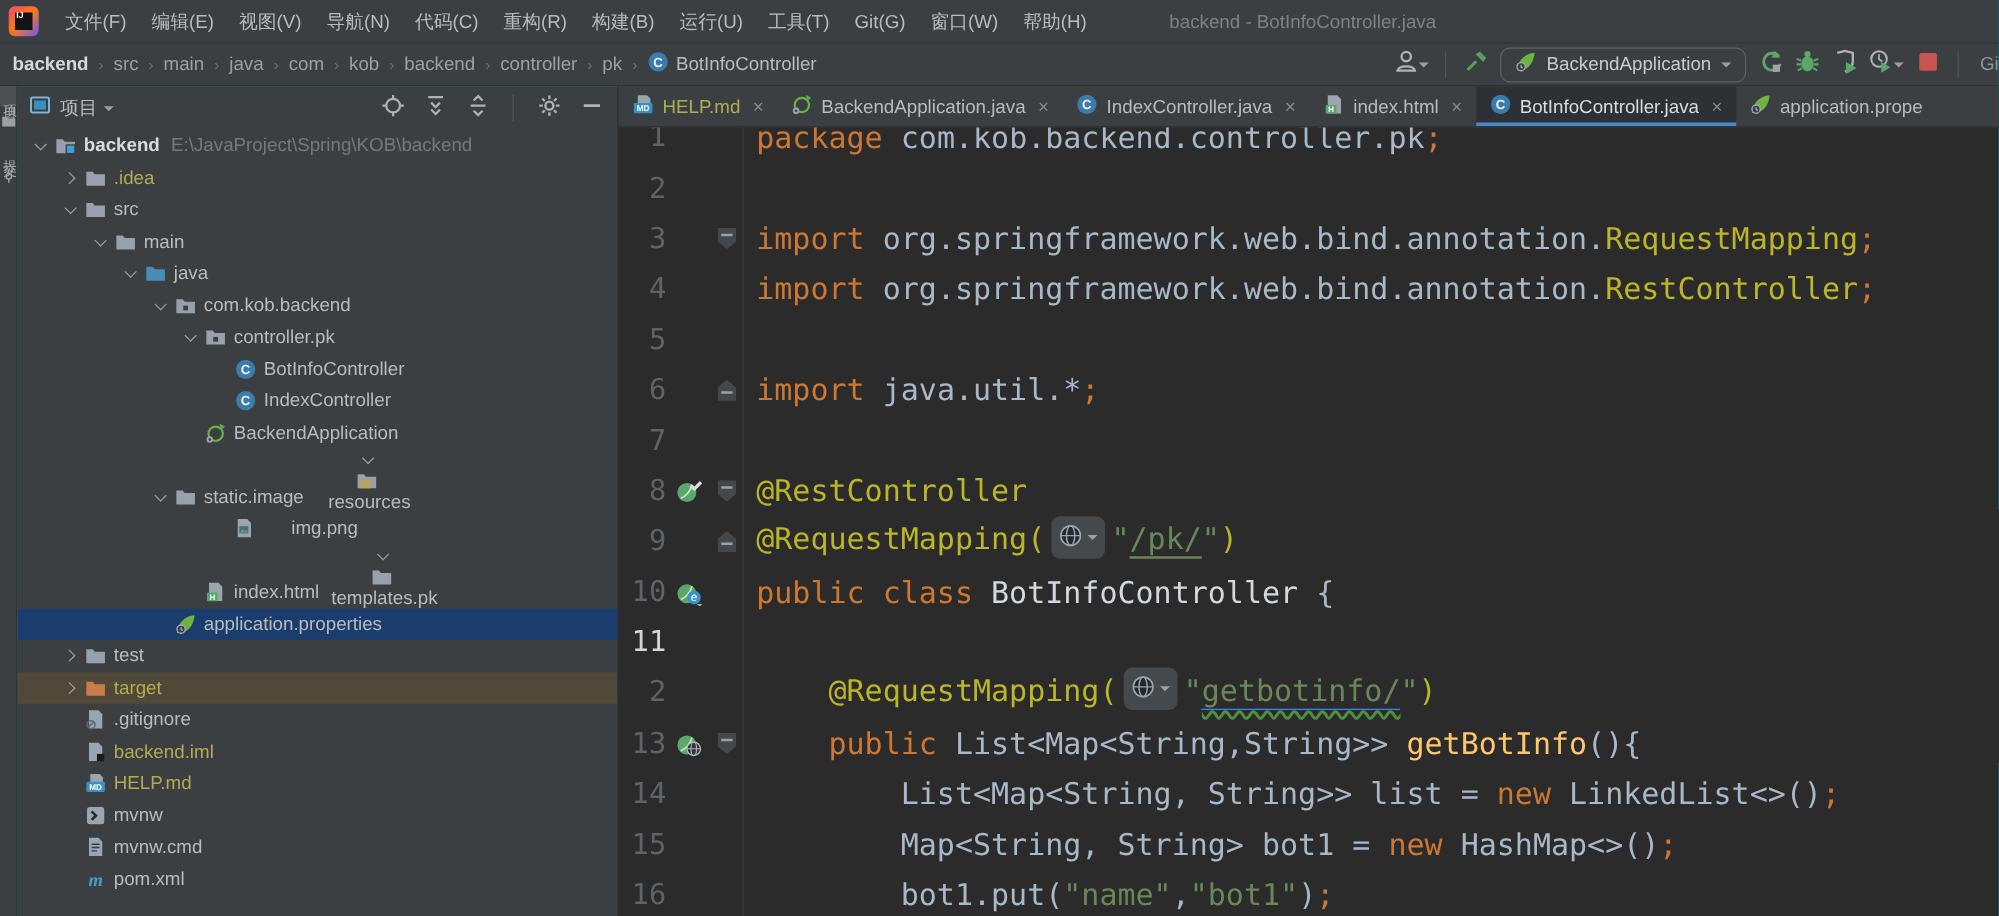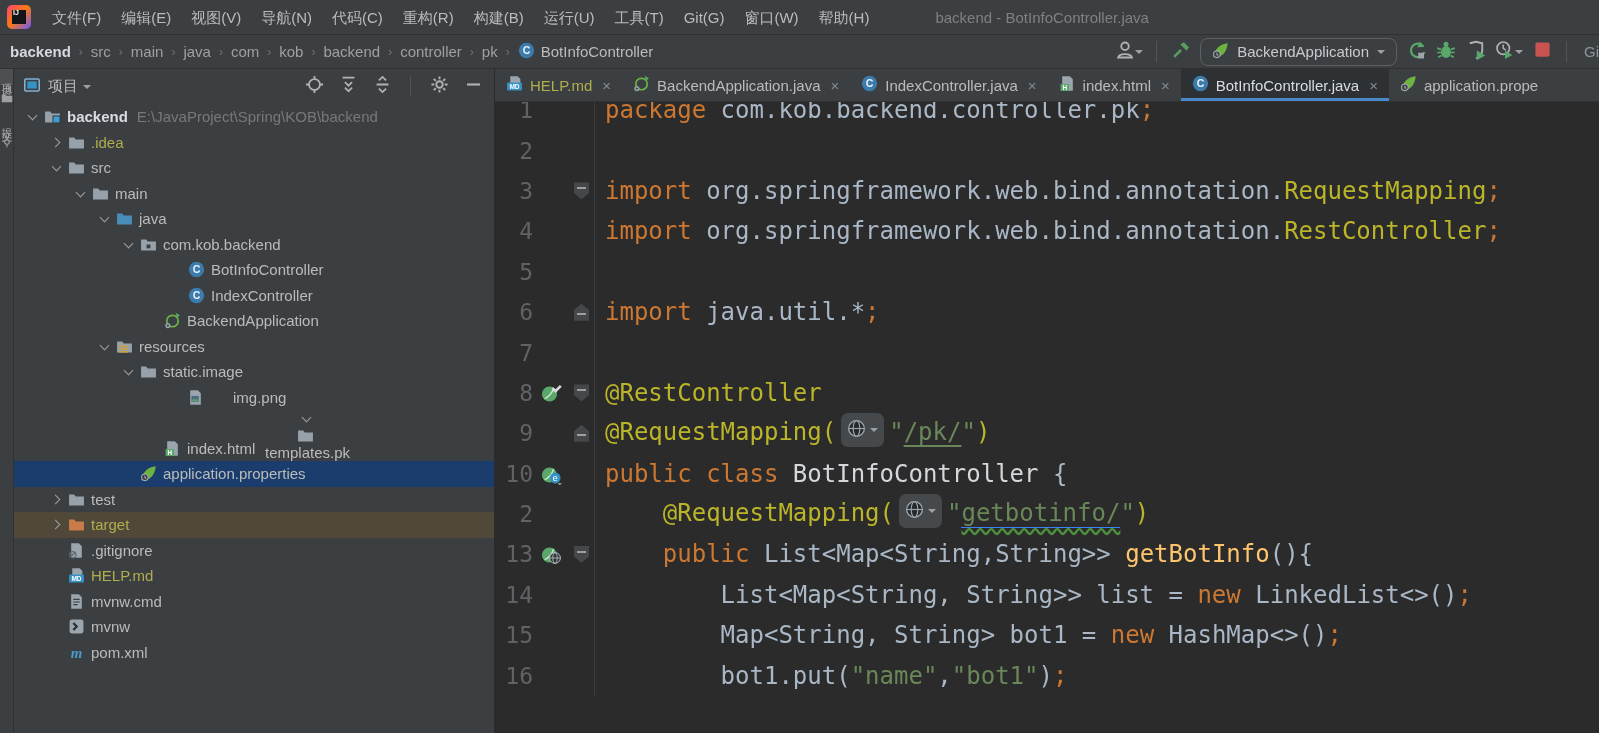--- a/index.html
+++ b/index.html
@@ -305,20 +305,30 @@
           <div class="row" style="padding-left: 107px;">
             <span class="arr open"></span>
             <span class="ticon">
               <svg width="17" height="17" viewBox="0 0 16 16" xmlns="http://www.w3.org/2000/svg">
                 <path d="M1 3.2h4.8l1.5 1.9H15v8.6H1z" fill="#97A1A9"></path>
                 <rect x="6.2" y="8" width="3.6" height="3.6" fill="#3C3F41"></rect>
               </svg>
             </span>
             <span class="tlabel">com.kob.backend</span>
           </div>
+          <div class="row" style="padding-left: 131px;">
+            <span class="arr open"></span>
+            <span class="ticon">
+              <svg width="17" height="17" viewBox="0 0 16 16" xmlns="http://www.w3.org/2000/svg">
+                <path d="M1 3.2h4.8l1.5 1.9H15v8.6H1z" fill="#97A1A9"></path>
+                <rect x="6.2" y="8" width="3.6" height="3.6" fill="#3C3F41"></rect>
+              </svg>
+            </span>
+            <span class="tlabel">controller.pk</span>
+          </div>
           <div class="row" style="padding-left: 155px;">
             <span class="arr"></span>
             <span class="ticon">
               <svg width="17" height="17" viewBox="0 0 16 16" xmlns="http://www.w3.org/2000/svg">
                 <circle cx="8" cy="8" r="7.2" fill="#3C7CAC"></circle>
                 <text x="8" y="11.6" font-size="10" font-weight="bold" text-anchor="middle" fill="#EAF3F9" font-family="Liberation Sans,sans-serif">C</text>
               </svg>
             </span>
             <span class="tlabel">BotInfoController</span>
           </div>
@@ -337,21 +347,21 @@
             <span class="ticon">
               <svg width="17" height="17" viewBox="0 0 16 16" xmlns="http://www.w3.org/2000/svg">
                 <circle cx="8" cy="8.5" r="5.4" fill="#384043" stroke="#6DB33F" stroke-width="1.6"></circle>
                 <path d="M10.8 .8l4.2 2.2-2.7 2.6z" fill="#59A869"></path>
                 <circle cx="3.6" cy="12.8" r="2.4" fill="#9AA5AD"></circle>
                 <circle cx="3.6" cy="12.8" r="1" fill="#384043"></circle>
               </svg>
             </span>
             <span class="tlabel">BackendApplication</span>
           </div>
-          <div class="row" style="padding-left: 83px;">
+          <div class="row" style="padding-left: 83px; flex-direction: column;">
             <span class="arr open"></span>
             <span class="ticon">
               <svg width="17" height="17" viewBox="0 0 16 16" xmlns="http://www.w3.org/2000/svg">
                 <path d="M1 3.2h4.8l1.5 1.9H15v8.6H1z" fill="#97A1A9"></path>
                 <rect x="3" y="7" width="8" height="1.6" fill="#C9A244"></rect>
                 <rect x="3" y="9.6" width="8" height="1.6" fill="#C9A244"></rect>
                 <rect x="3" y="12.2" width="8" height="1.6" fill="#C9A244"></rect>
               </svg>
             </span>
             <span class="tlabel">resources</span>
@@ -433,46 +443,56 @@
                 <circle cx="4.5" cy="12" r="3" fill="none" stroke="#61696F" stroke-width="1.2"></circle>
                 <path d="M2.4 14.1l4.2-4.2" stroke="#61696F" stroke-width="1.2"></path>
               </svg>
             </span>
             <span class="tlabel">.gitignore</span>
           </div>
           <div class="row" style="padding-left: 35px;">
             <span class="arr"></span>
             <span class="ticon">
               <svg width="17" height="17" viewBox="0 0 16 16" xmlns="http://www.w3.org/2000/svg">
+                <path d="M3 1.2h7.2l2.8 2.9v10.7H3z" fill="#9AA5AD"></path>
+                <rect x="9" y="9.5" width="5.5" height="5.5" fill="#1A1C1E"></rect>
+              </svg>
+            </span>
+            <span class="tlabel yellow">backend.iml</span>
+          </div>
+          <div class="row" style="padding-left: 35px;">
+            <span class="arr"></span>
+            <span class="ticon">
+              <svg width="17" height="17" viewBox="0 0 16 16" xmlns="http://www.w3.org/2000/svg">
                 <path d="M4 1.2h7l2.5 2.5v4H4z" fill="#9AA5AD"></path>
                 <rect x="1" y="7" width="14" height="7.6" rx="1" fill="#3592C4"></rect>
                 <text x="8" y="13" font-size="6.2" font-weight="bold" text-anchor="middle" fill="#fff" font-family="Liberation Sans,sans-serif">MD</text>
               </svg>
             </span>
             <span class="tlabel yellow">HELP.md</span>
           </div>
           <div class="row" style="padding-left: 35px;">
             <span class="arr"></span>
             <span class="ticon">
               <svg width="17" height="17" viewBox="0 0 16 16" xmlns="http://www.w3.org/2000/svg">
+                <rect x="1.5" y="1.5" width="13" height="13" rx="2" fill="#9AA5AD"></rect>
+                <path d="M5 4.8l3.2 3.2L5 11.2" stroke="#2B2B2B" stroke-width="2" fill="none"></path>
+              </svg>
+            </span>
+            <span class="tlabel">mvnw</span>
+          </div>
+          <div class="row" style="padding-left: 35px;">
+            <span class="arr"></span>
+            <span class="ticon">
+              <svg width="17" height="17" viewBox="0 0 16 16" xmlns="http://www.w3.org/2000/svg">
                 <path d="M3 1.2h7.2l2.8 2.9v10.7H3z" fill="#9AA5AD"></path>
                 <path d="M5 6h6M5 8.5h6M5 11h4" stroke="#3C3F41" stroke-width="1.1"></path>
               </svg>
             </span>
             <span class="tlabel">mvnw.cmd</span>
-          </div>
-          <div class="row" style="padding-left: 35px;">
-            <span class="arr"></span>
-            <span class="ticon">
-              <svg width="17" height="17" viewBox="0 0 16 16" xmlns="http://www.w3.org/2000/svg">
-                <rect x="1.5" y="1.5" width="13" height="13" rx="2" fill="#9AA5AD"></rect>
-                <path d="M5 4.8l3.2 3.2L5 11.2" stroke="#2B2B2B" stroke-width="2" fill="none"></path>
-              </svg>
-            </span>
-            <span class="tlabel">mvnw</span>
           </div>
           <div class="row" style="padding-left: 35px;">
             <span class="arr"></span>
             <span class="ticon">
               <svg width="17" height="17" viewBox="0 0 16 16" xmlns="http://www.w3.org/2000/svg">
                 <text x="8" y="13" font-size="14" font-style="italic" font-weight="bold" text-anchor="middle" fill="#4A9CCB" font-family="Liberation Serif,serif">m</text>
               </svg>
             </span>
             <span class="tlabel">pom.xml</span>
           </div>
@@ -634,20 +654,28 @@
                     <circle cx="9.5" cy="12" r="7.6" fill="#59A869"></circle>
                     <path d="M4.6 16.6C8 15.5 12.5 11 13.6 6" stroke="#CFE8CF" stroke-width="1.3" fill="none"></path>
                     <circle cx="15.2" cy="15" r="5.4" fill="#3592C4"></circle>
                     <text x="15.2" y="18.2" font-size="9.5" text-anchor="middle" fill="#fff" font-family="Liberation Sans,sans-serif">e</text>
                     <path d="M17.5 20.2h4.5l-2.2 2z" fill="#AFB1B3"></path>
                   </svg>
                 </div>
                 <div class="gfold"></div>
               </div>
               <div class="src"><span class="tk-kw">public class</span><span class="tk-cls"> BotInfoController </span><span class="tk-txt">{</span></div>
+            </div>
+            <div class="cline">
+              <div class="gut">
+                <div class="ln cur">11</div>
+                <div class="gico"></div>
+                <div class="gfold"></div>
+              </div>
+              <div class="src"></div>
             </div>
             <div class="cline">
               <div class="gut">
                 <div class="ln">2</div>
                 <div class="gico"></div>
                 <div class="gfold"></div>
               </div>
               <div class="src"><span class="tk-ann">    @RequestMapping(</span><span class="chip"><span><svg width="19" height="19" viewBox="0 0 16 16" xmlns="http://www.w3.org/2000/svg">
                       <circle cx="8" cy="8" r="6.6" fill="#26282A" stroke="#9AA5AD" stroke-width="1.1"></circle>
                       <ellipse cx="8" cy="8" rx="2.8" ry="6.6" fill="none" stroke="#9AA5AD" stroke-width="1"></ellipse>

